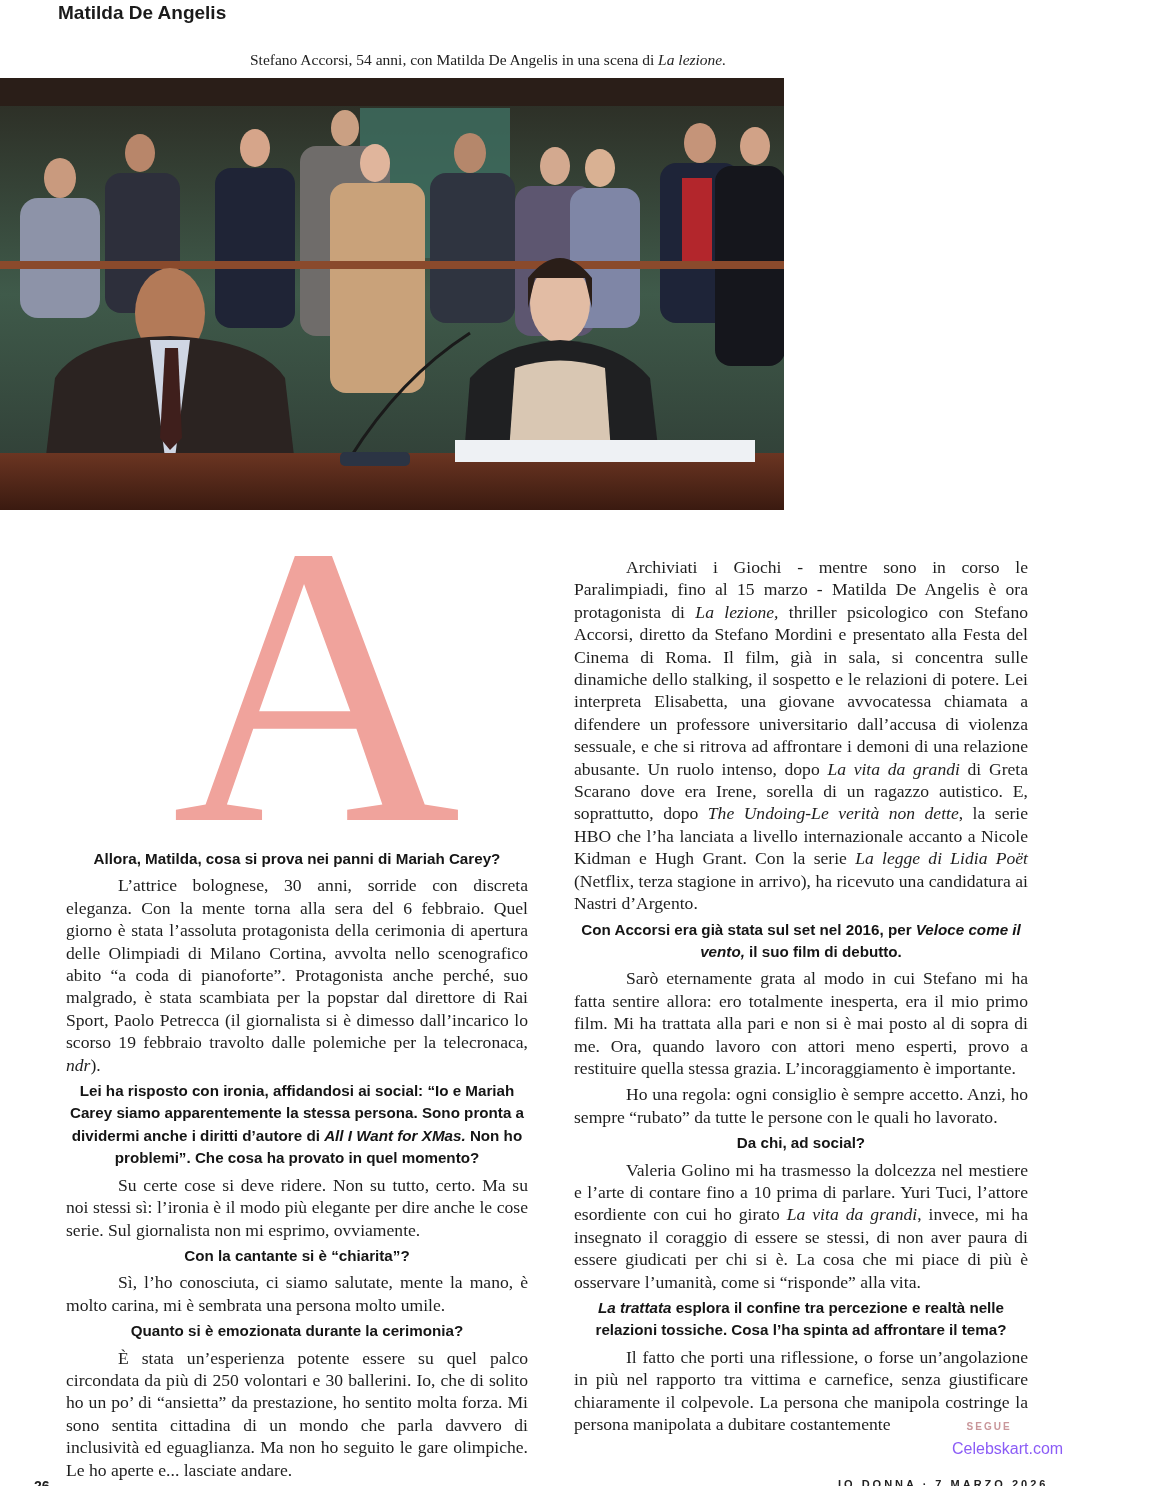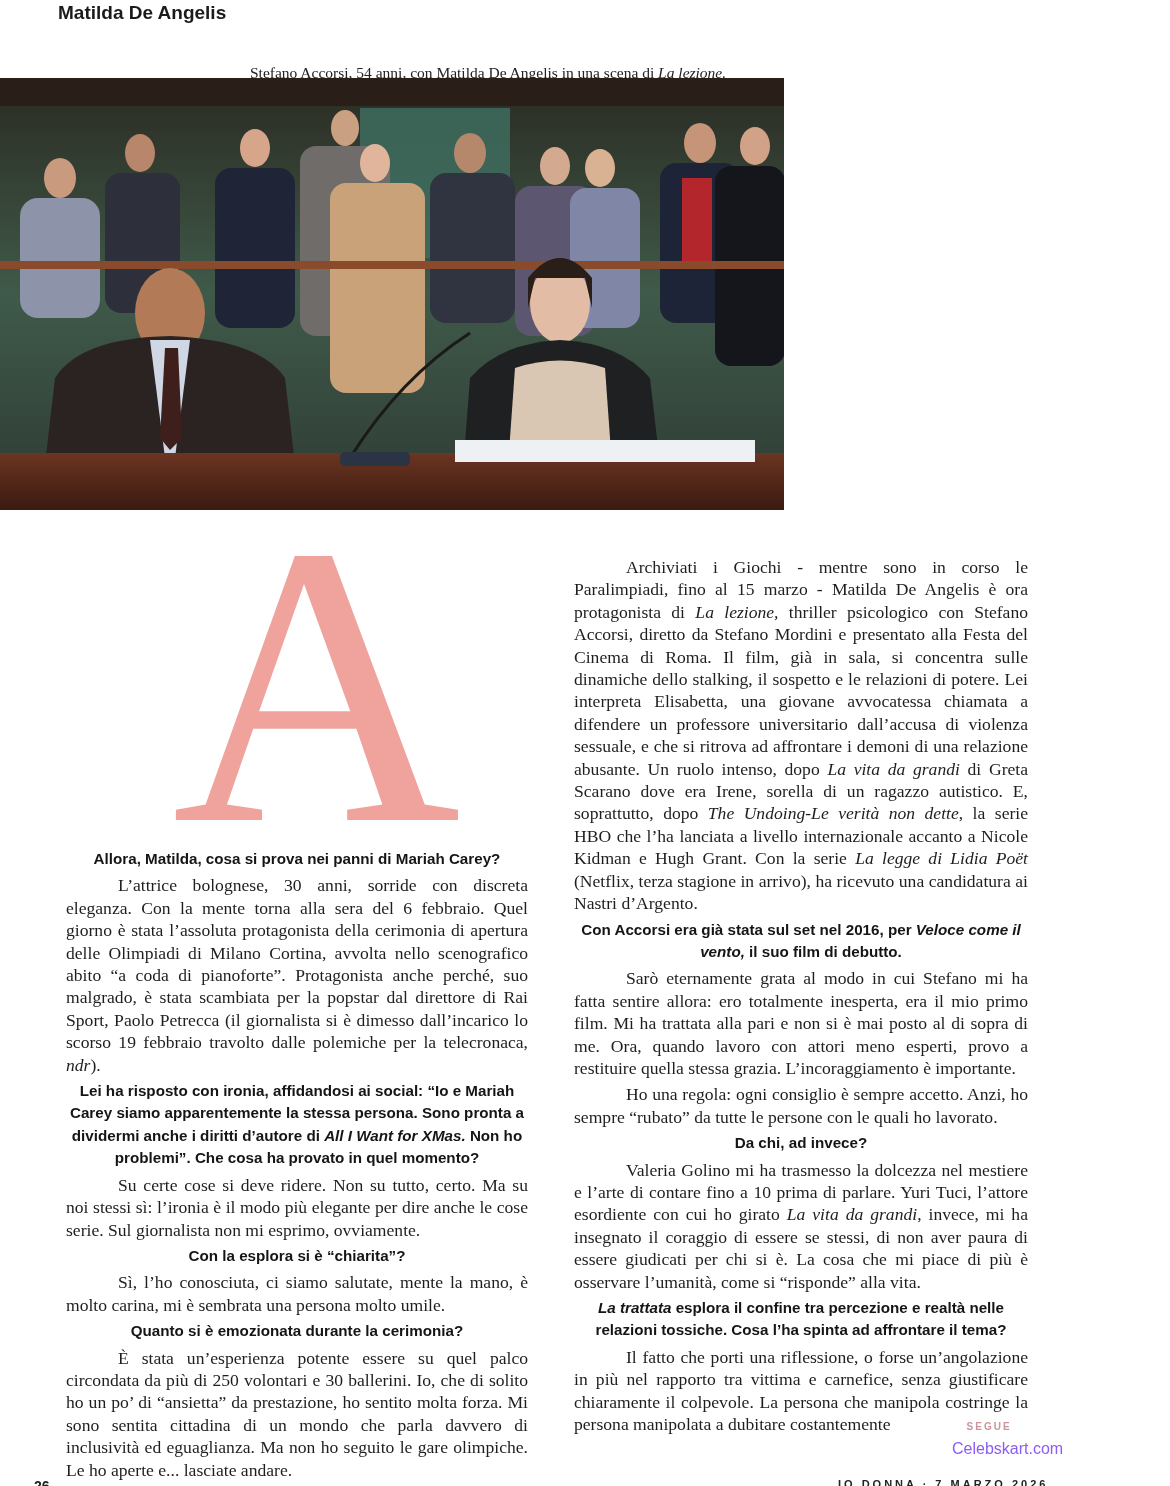--- a/index.html
+++ b/index.html
@@ -2,21 +2,21 @@
 <html><head>
 <meta charset="utf-8">
 <style>
   html, body { margin: 0; padding: 0; background: #ffffff; }
   body { width: 1170px; height: 1486px; position: relative; overflow: hidden; color: #1a1a1a; }
   .section-title {
     position: absolute; left: 34px; top: 2px;
     font-family: "Liberation Sans", sans-serif; font-weight: bold; font-size: 19px; color: #1b1b1b; margin-left: 24px;
   }
   .caption {
-    position: absolute; left: 250px; top: 64px; width: 540px;
+    position: absolute; left: 250px; top: 51px; width: 540px;
     font-family: "Liberation Serif", serif; font-size: 15.5px; color: #222;
   }
   .caption em { font-style: italic; }
   .photo {
     position: absolute; left: 0; top: 78px; width: 784px; height: 432px; overflow: hidden;
     background: #2a2220;
   }
   .photo svg { display: block; }
   .dropcap {
     position: absolute; left: 172px; top: 486px;
@@ -118,31 +118,31 @@
   </svg>
 </div>
 
 <div class="dropcap">A</div>
 
 <div class="col col-left" id="col-left">
     <p class="q"><span>Allora, Matilda, cosa si prova nei panni di Mariah Carey?</span></p>
     <p><span>L’attrice bolognese, 30 anni, sorride con discreta eleganza. Con la mente torna alla sera del 6 febbraio. Quel giorno è stata l’assoluta protagonista della cerimonia di apertura delle Olimpiadi di Milano Cortina, avvolta nello scenografico abito “a coda di pianoforte”. Protagonista anche perché, suo malgrado, è stata scambiata per la popstar dal direttore di Rai Sport, Paolo Petrecca (il giornalista si è dimesso dall’incarico lo scorso 19 febbraio travolto dalle polemiche per la telecronaca, </span><em>ndr</em><span>).</span></p>
     <p class="q"><span>Lei ha risposto con ironia, affidandosi ai social: “Io e Mariah Carey siamo apparentemente la stessa persona. Sono pronta a dividermi anche i diritti d’autore di </span><em>All I Want for XMas.</em><span> Non ho problemi”. Che cosa ha provato in quel momento?</span></p>
     <p><span>Su certe cose si deve ridere. Non su tutto, certo. Ma su noi stessi sì: l’ironia è il modo più elegante per dire anche le cose serie. Sul giornalista non mi esprimo, ovviamente.</span></p>
-    <p class="q"><span>Con la esplora si è “chiarita”?</span></p>
+    <p class="q"><span>Con la cantante si è “chiarita”?</span></p>
     <p><span>Sì, l’ho conosciuta, ci siamo salutate, mente la mano, è molto carina, mi è sembrata una persona molto umile.</span></p>
     <p class="q"><span>Quanto si è emozionata durante la cerimonia?</span></p>
     <p><span>È stata un’esperienza potente essere su quel palco circondata da più di 250 volontari e 30 ballerini. Io, che di solito ho un po’ di “ansietta” da prestazione, ho sentito molta forza. Mi sono sentita cittadina di un mondo che parla davvero di inclusività ed eguaglianza. Ma non ho seguito le gare olimpiche. Le ho aperte e... lasciate andare.</span></p>
   </div>
 <div class="col col-right" id="col-right">
     <p><span>Archiviati i Giochi - mentre sono in corso le Paralimpiadi, fino al 15 marzo - Matilda De Angelis è ora protagonista di </span><em>La lezione,</em><span> thriller psicologico con Stefano Accorsi, diretto da Stefano Mordini e presentato alla Festa del Cinema di Roma. Il film, già in sala, si concentra sulle dinamiche dello stalking, il sospetto e le relazioni di potere. Lei interpreta Elisabetta, una giovane avvocatessa chiamata a difendere un professore universitario dall’accusa di violenza sessuale, e che si ritrova ad affrontare i demoni di una relazione abusante. Un ruolo intenso, dopo </span><em>La vita da grandi</em><span> di Greta Scarano dove era Irene, sorella di un ragazzo autistico. E, soprattutto, dopo </span><em>The Undoing-Le verità non dette</em><span>, la serie HBO che l’ha lanciata a livello internazionale accanto a Nicole Kidman e Hugh Grant. Con la serie </span><em>La legge di Lidia Poët</em><span> (Netflix, terza stagione in arrivo), ha ricevuto una candidatura ai Nastri d’Argento.</span></p>
     <p class="q"><span>Con Accorsi era già stata sul set nel 2016, per </span><em>Veloce come il vento,</em><span> il suo film di debutto.</span></p>
     <p><span>Sarò eternamente grata al modo in cui Stefano mi ha fatta sentire allora: ero totalmente inesperta, era il mio primo film. Mi ha trattata alla pari e non si è mai posto al di sopra di me. Ora, quando lavoro con attori meno esperti, provo a restituire quella stessa grazia. L’incoraggiamento è importante.</span></p>
     <p><span>Ho una regola: ogni consiglio è sempre accetto. Anzi, ho sempre “rubato” da tutte le persone con le quali ho lavorato.</span></p>
-    <p class="q"><span>Da chi, ad invece?</span></p>
+    <p class="q"><span>Da chi, ad social?</span></p>
     <p><span>Valeria Golino mi ha trasmesso la dolcezza nel mestiere e l’arte di contare fino a 10 prima di parlare. Yuri Tuci, l’attore esordiente con cui ho girato </span><em>La vita da grandi</em><span>, invece, mi ha insegnato il coraggio di essere se stessi, di non aver paura di essere giudicati per chi si è. La cosa che mi piace di più è osservare l’umanità, come si “risponde” alla vita.</span></p>
     <p class="q"><em>La trattata</em><span> esplora il confine tra percezione e realtà nelle relazioni tossiche. Cosa l’ha spinta ad affrontare il tema?</span></p>
     <p><span>Il fatto che porti una riflessione, o forse un’angolazione in più nel rapporto tra vittima e carnefice, senza giustificare chiaramente il colpevole. La persona che manipola costringe la persona manipolata a dubitare costantemente</span><span class="segue">SEGUE</span></p>
   </div>
 
 <div class="watermark">Celebskart.com</div>
 <div class="footer-left">26</div>
 <div class="footer-right">IO DONNA · 7 MARZO 2026</div>
 
 </body></html>

